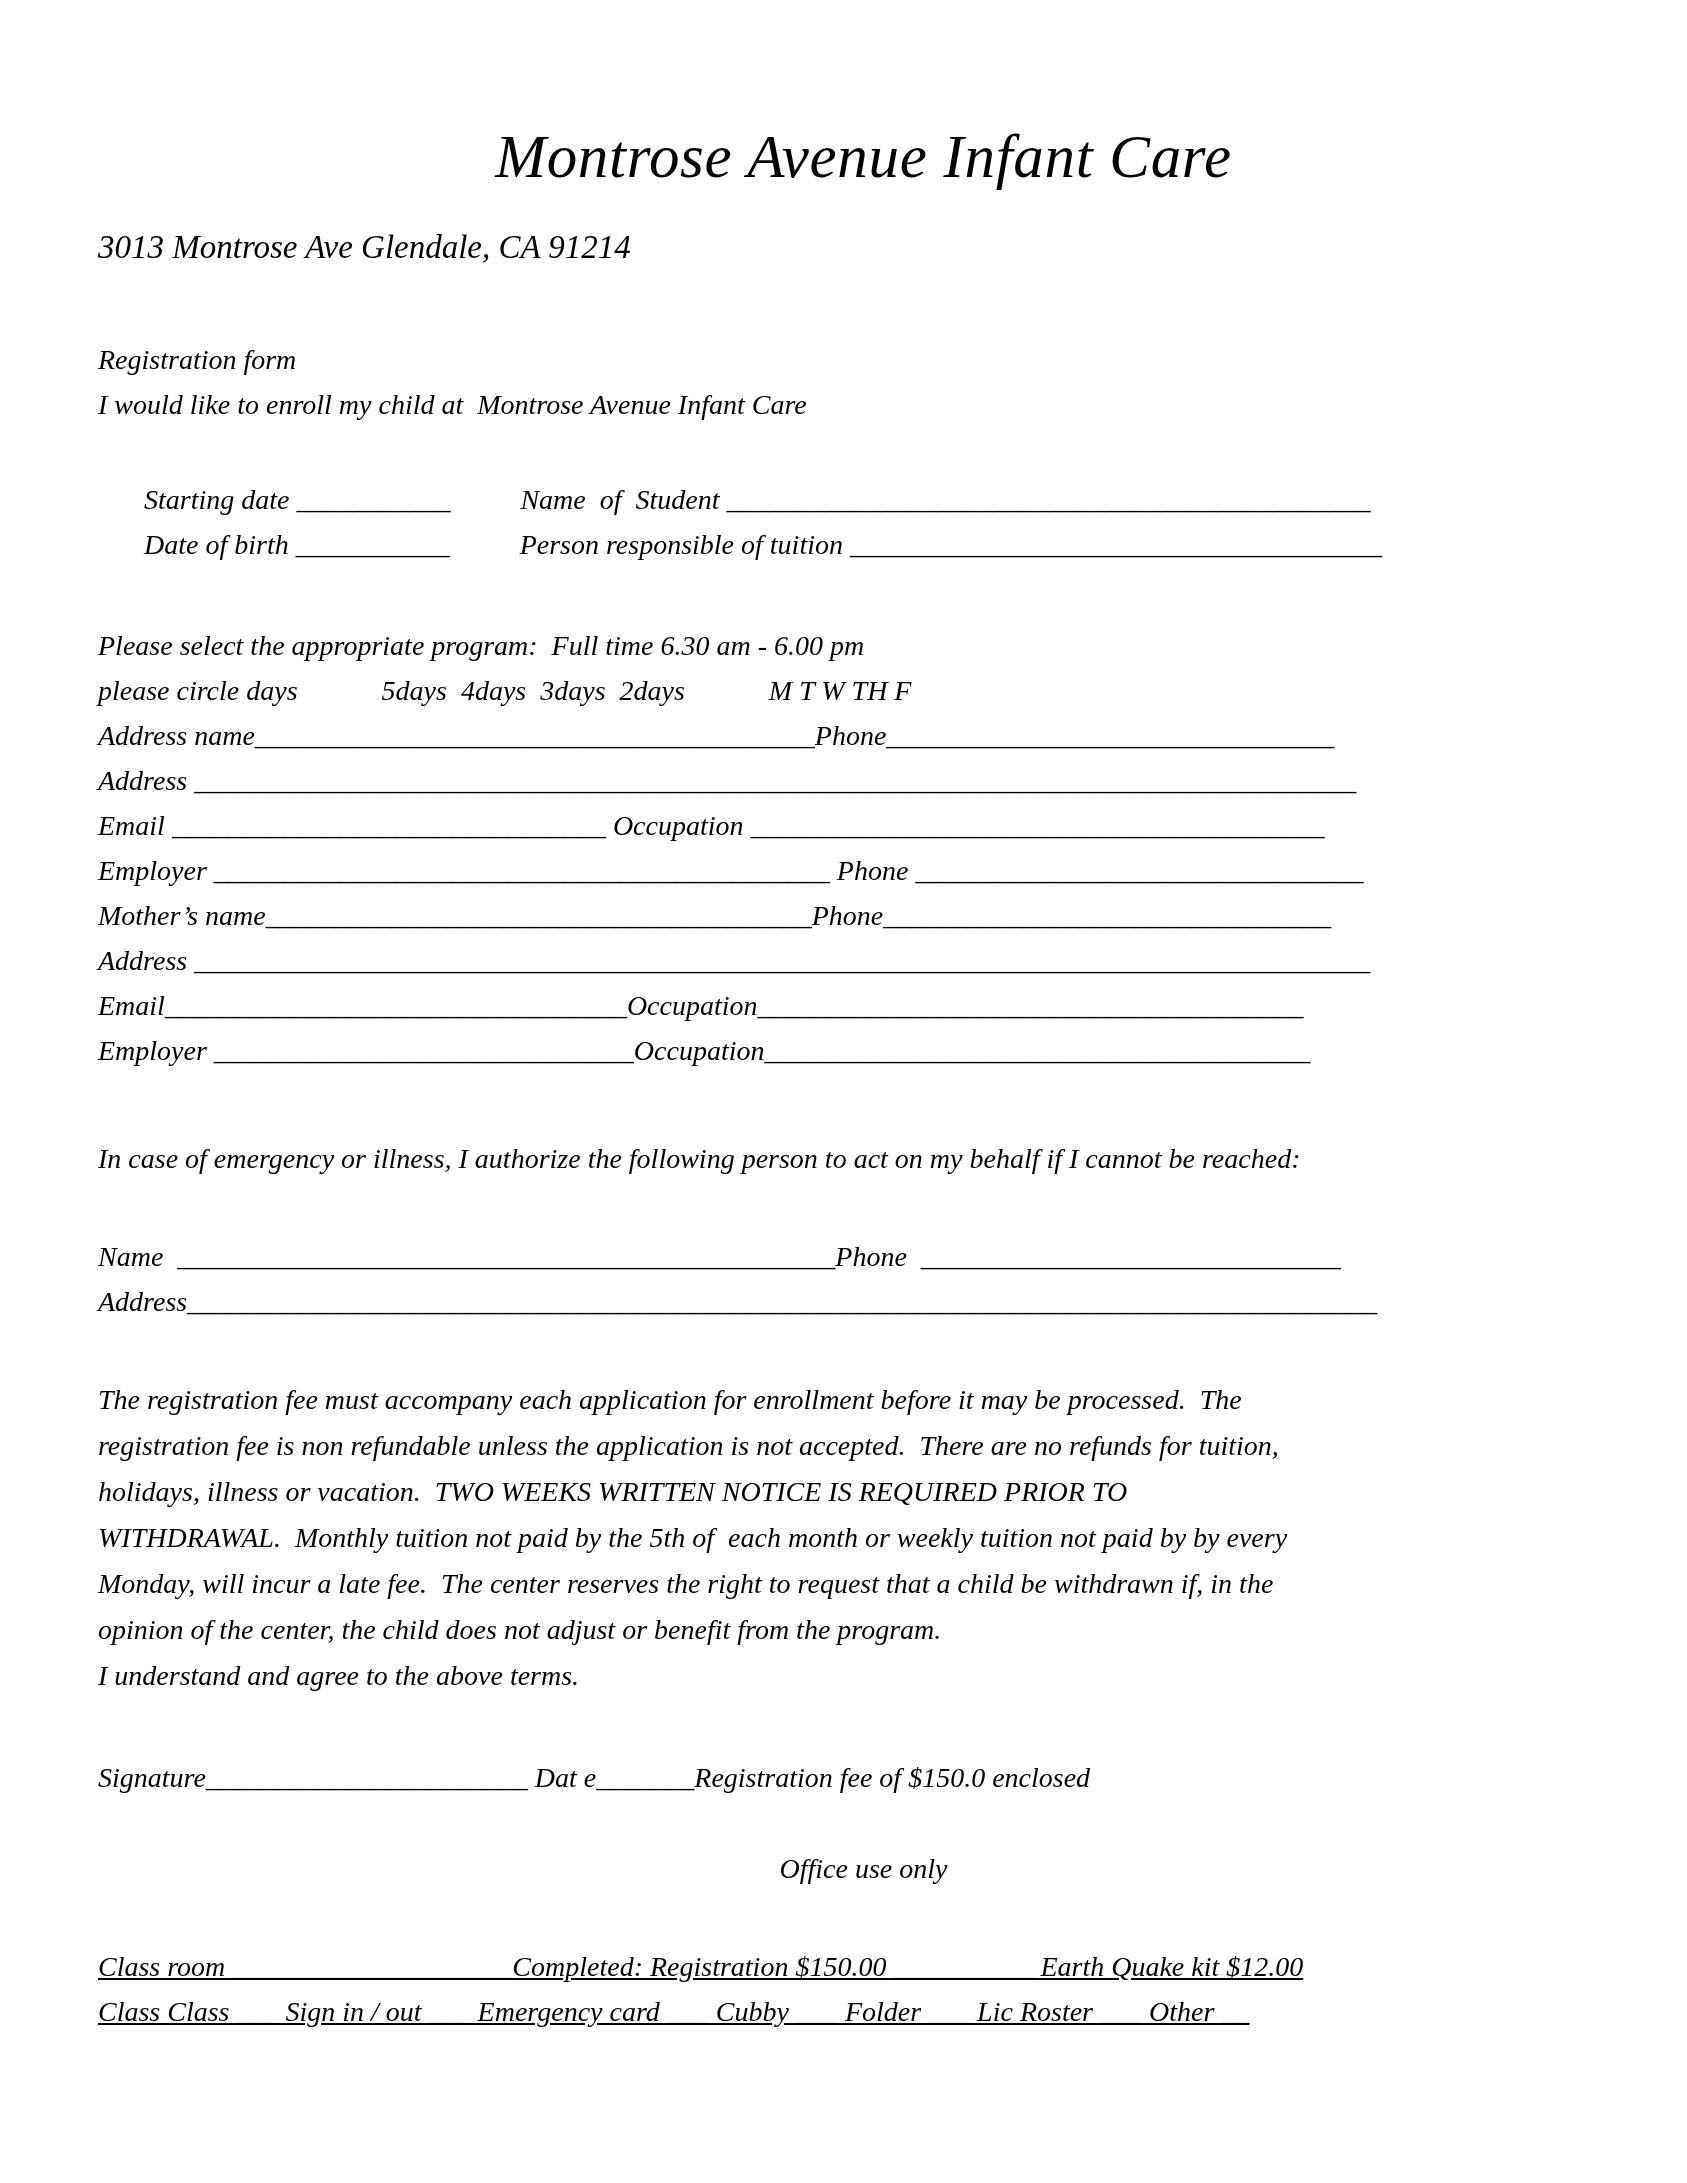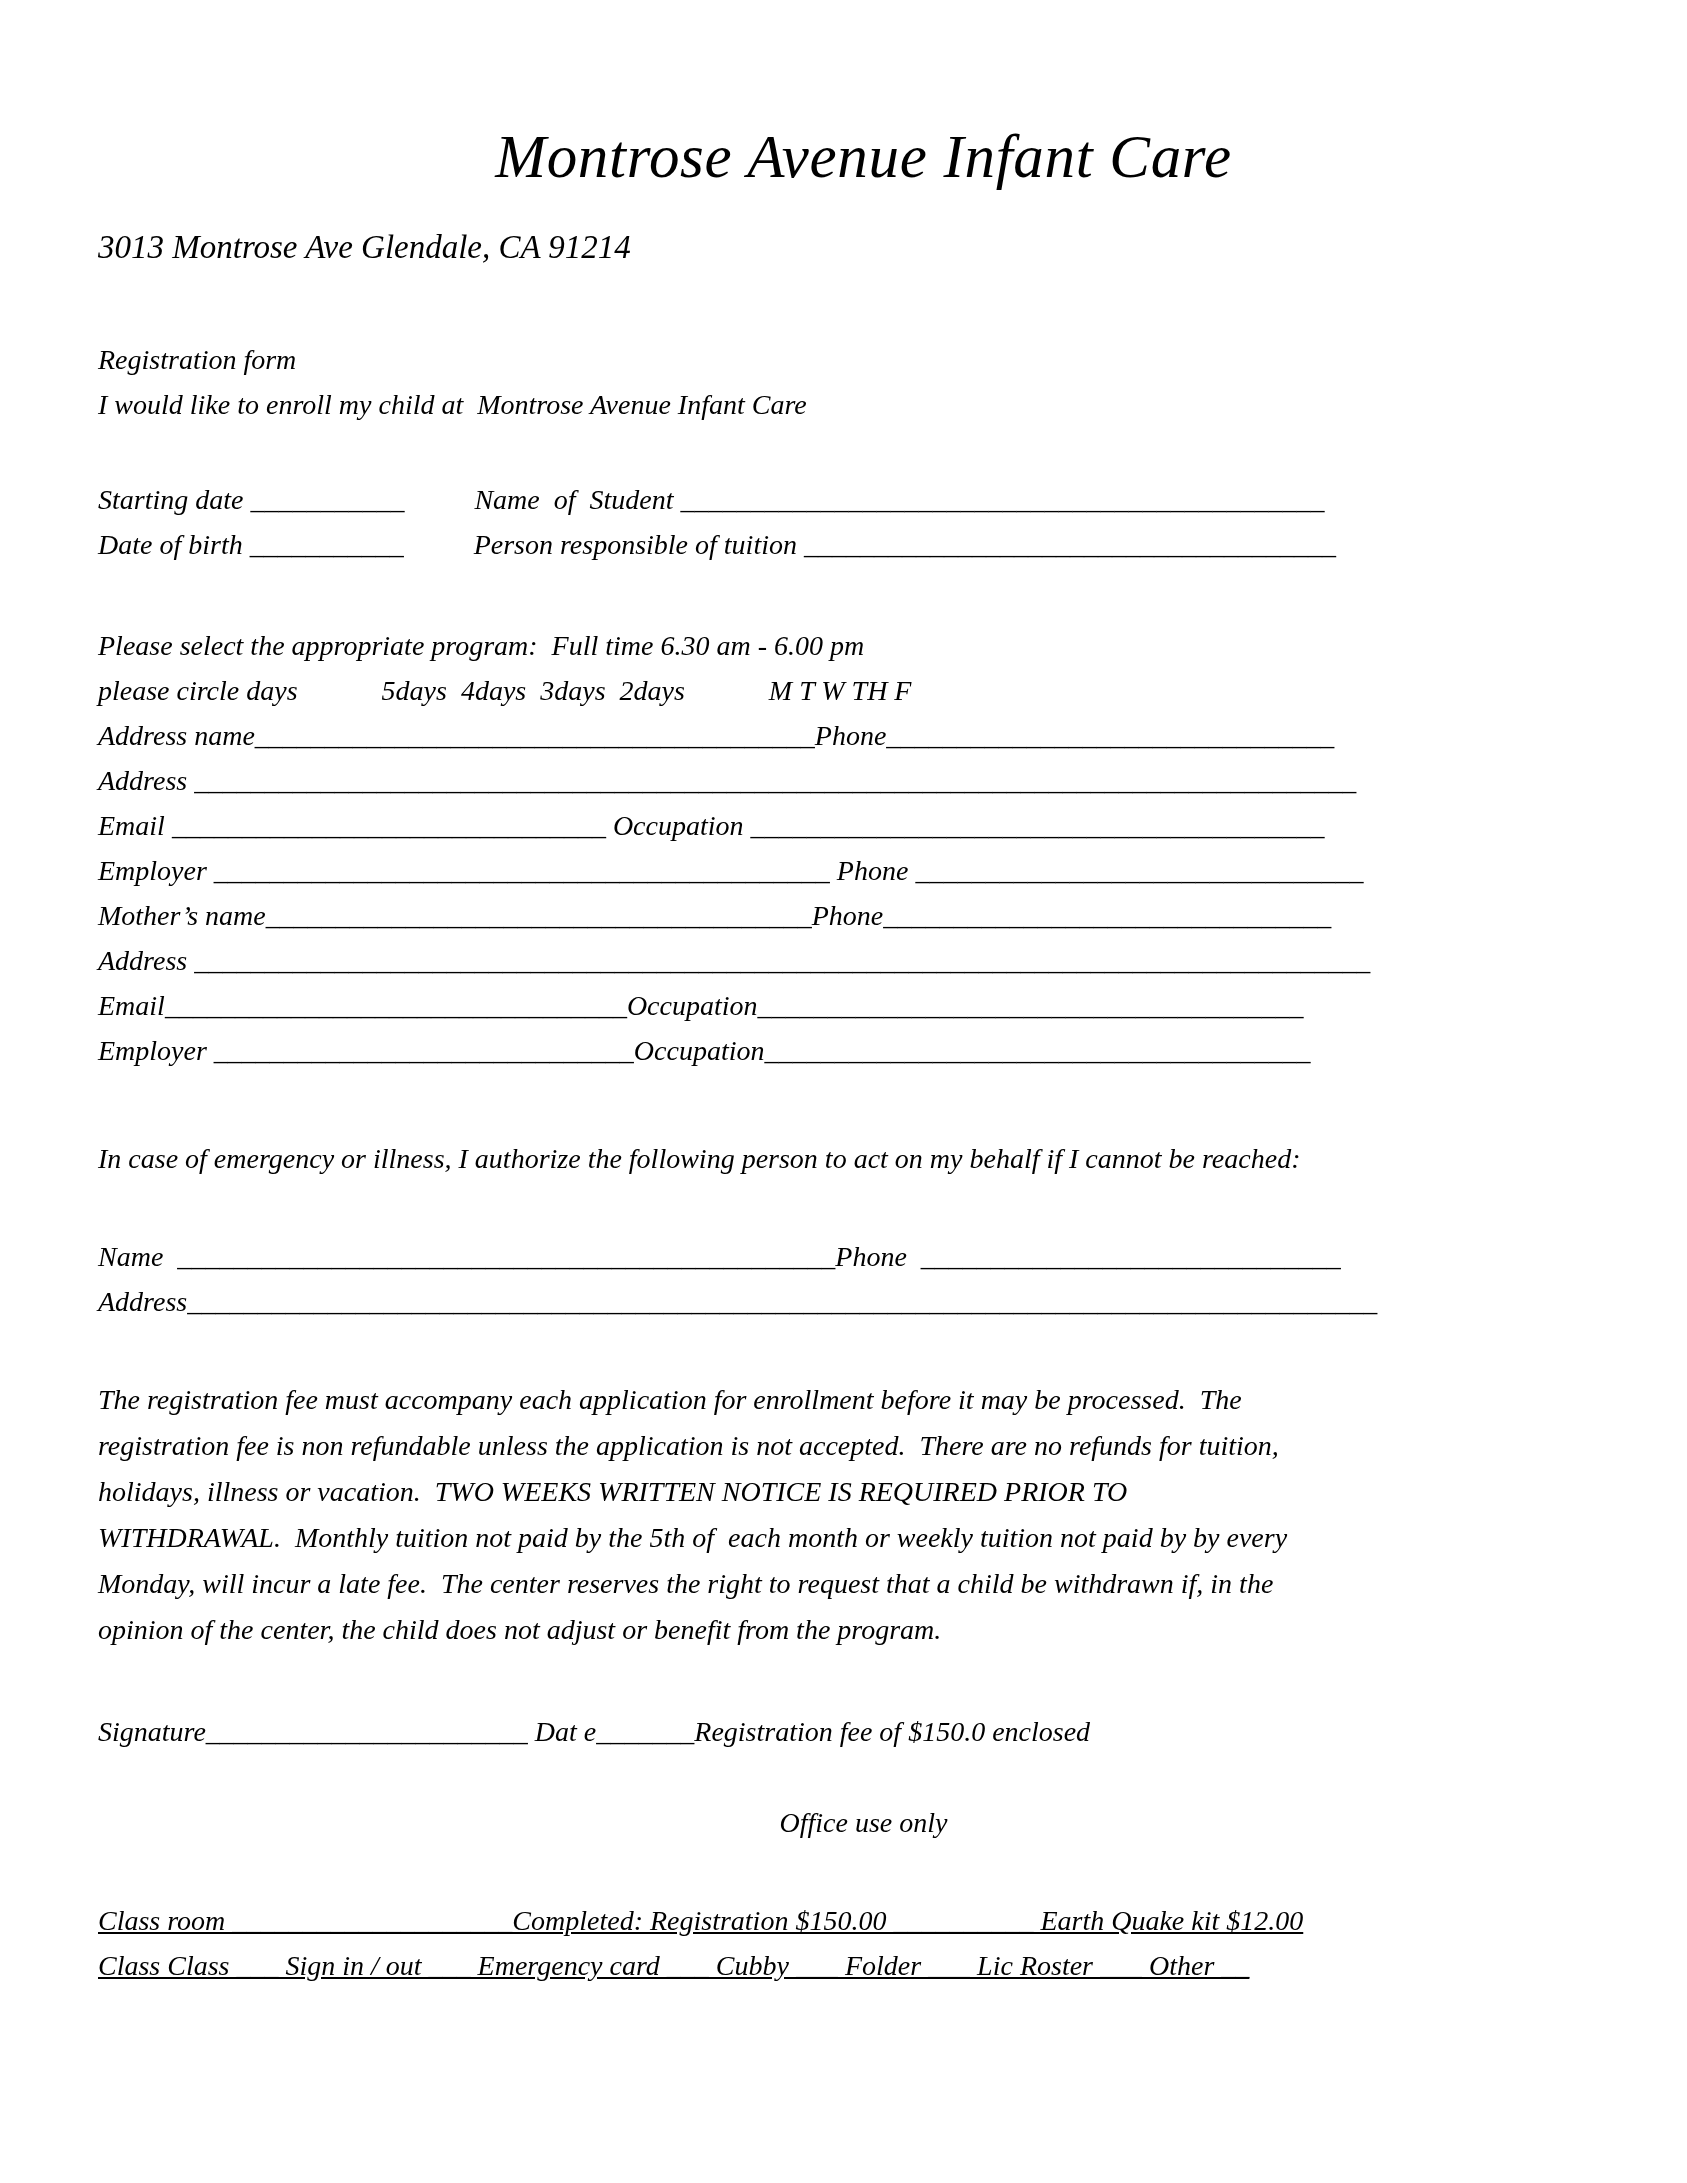--- a/index.html
+++ b/index.html
@@ -35,21 +35,21 @@
     font-size: 33px;
     line-height: 1.2;
   }
   .line {
     font-size: 28px;
     line-height: 45px;
     white-space: pre-wrap;
     letter-spacing: 0px;
   }
   .intro        { margin-top: 69px; }
-  .student-info { margin-top: 50px;  }
+  .student-info { margin-top: 50px; margin-left: 46px;  }
   .program      { margin-top: 56px;  }
   .emergency-authorize { margin-top: 63px; }
   .emergency-contact   { margin-top: 53px; }
   .terms        { margin-top: 53px;  }
   .terms .line  { line-height: 46px; }
   .signature    { margin-top: 56px;  }
   .office-heading {
     margin-top: 46px;
     text-align: center;
     font-size: 28px;
@@ -98,20 +98,21 @@
     </div>
   </section>
 
   <section class="terms">
     <div class="line">The registration fee must accompany each application for enrollment before it may be processed.  The</div>
     <div class="line">registration fee is non refundable unless the application is not accepted.  There are no refunds for tuition,</div>
     <div class="line">holidays, illness or vacation.  TWO WEEKS WRITTEN NOTICE IS REQUIRED PRIOR TO</div>
     <div class="line">WITHDRAWAL.  Monthly tuition not paid by the 5th of  each month or weekly tuition not paid by by every</div>
     <div class="line">Monday, will incur a late fee.  The center reserves the right to request that a child be withdrawn if, in the</div>
     <div class="line">opinion of the center, the child does not adjust or benefit from the program.</div>
+    <div class="line">I understand and agree to the above terms.</div>
   </section>
 
   <section class="signature">
     <div class="line">Signature_______________________ Dat e_______Registration fee of $150.0 enclosed</div>
   </section>
 
   <div class="office-heading">Office use only</div>
 
   <section class="office-use">
     <div class="line">Class room ____________________Completed: Registration $150.00 __________ Earth Quake kit $12.00</div>

